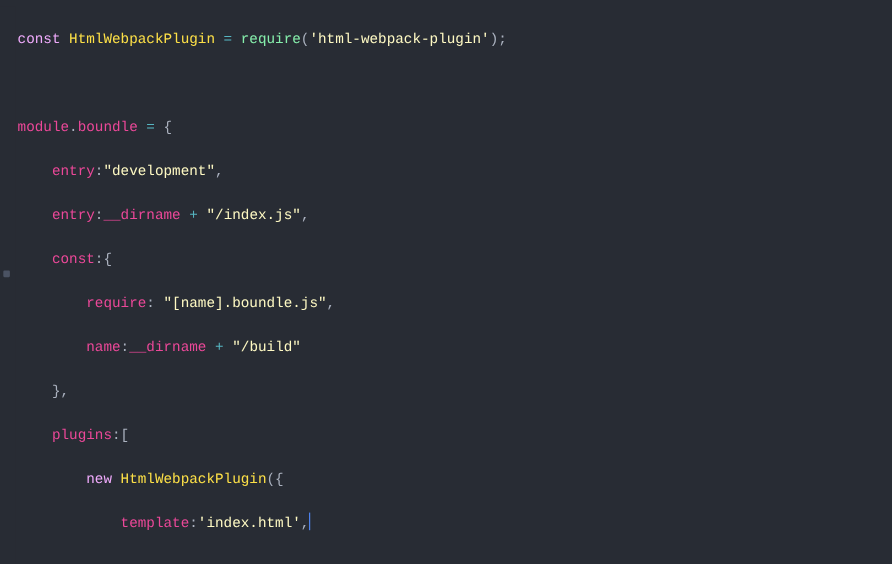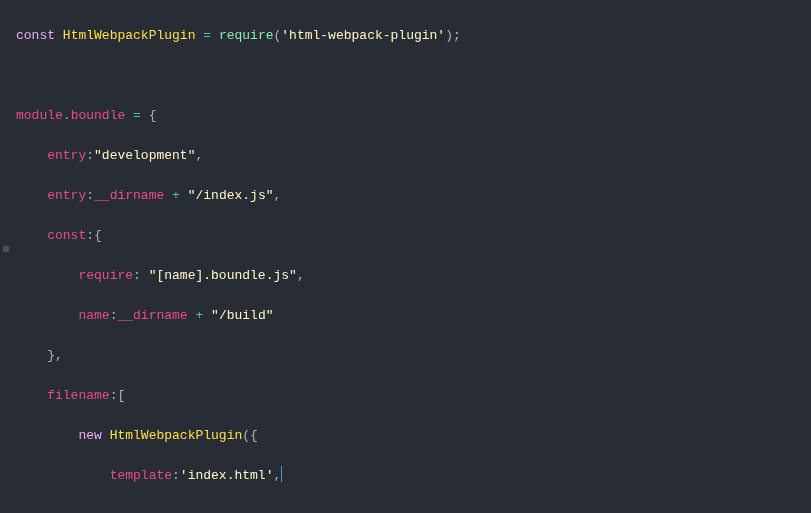--- a/index.html
+++ b/index.html
@@ -65,21 +65,21 @@
   <div class="code">
 <div class="line"><span class="kw">const</span><span> </span><span class="var">HtmlWebpackPlugin</span><span class="punc"> </span><span class="op">=</span><span class="punc"> </span><span class="fn">require</span><span class="punc">(</span><span class="str">'html-webpack-plugin'</span><span class="punc">)</span><span class="punc">;</span></div>
 <div class="line"><span></span></div>
 <div class="line"><span class="name">module</span><span class="punc">.</span><span class="name">boundle</span><span class="punc"> </span><span class="op">=</span><span class="punc"> </span><span class="punc">{</span></div>
 <div class="line"><span>    </span><span class="name">entry</span><span class="punc">:</span><span class="str">"development"</span><span class="punc">,</span></div>
 <div class="line"><span>    </span><span class="name">entry</span><span class="punc">:</span><span class="name">__dirname</span><span class="punc"> </span><span class="op">+</span><span class="punc"> </span><span class="str">"/index.js"</span><span class="punc">,</span></div>
 <div class="line"><span>    </span><span class="name">const</span><span class="punc">:</span><span class="punc">{</span></div>
 <div class="line"><span>        </span><span class="name">require</span><span class="punc">: </span><span class="str">"[name].boundle.js"</span><span class="punc">,</span></div>
 <div class="line"><span>        </span><span class="name">name</span><span class="punc">:</span><span class="name">__dirname</span><span class="punc"> </span><span class="op">+</span><span class="punc"> </span><span class="str">"/build"</span></div>
 <div class="line"><span>    </span><span class="punc">},</span></div>
-<div class="line"><span>    </span><span class="name">filename</span><span class="punc">:</span><span class="punc">[</span></div>
+<div class="line"><span>    </span><span class="name">plugins</span><span class="punc">:</span><span class="punc">[</span></div>
 <div class="line"><span>        </span><span class="kw">new</span><span> </span><span class="var">HtmlWebpackPlugin</span><span class="punc">(</span><span class="punc">{</span></div>
 <div class="line"><span>            </span><span class="name">template</span><span class="punc">:</span><span class="str">'index.html'</span><span class="punc">,</span><span class="cursor"></span></div>
 
 
 
 
 
 
 
 

